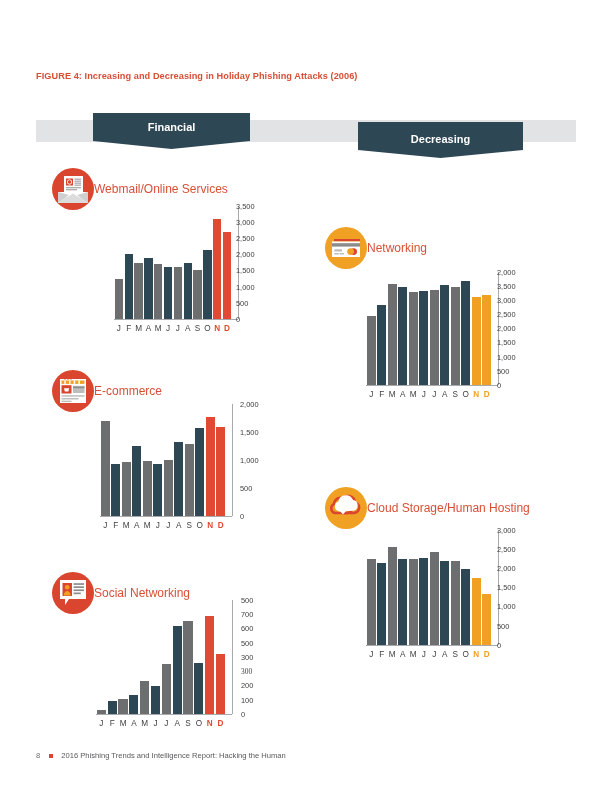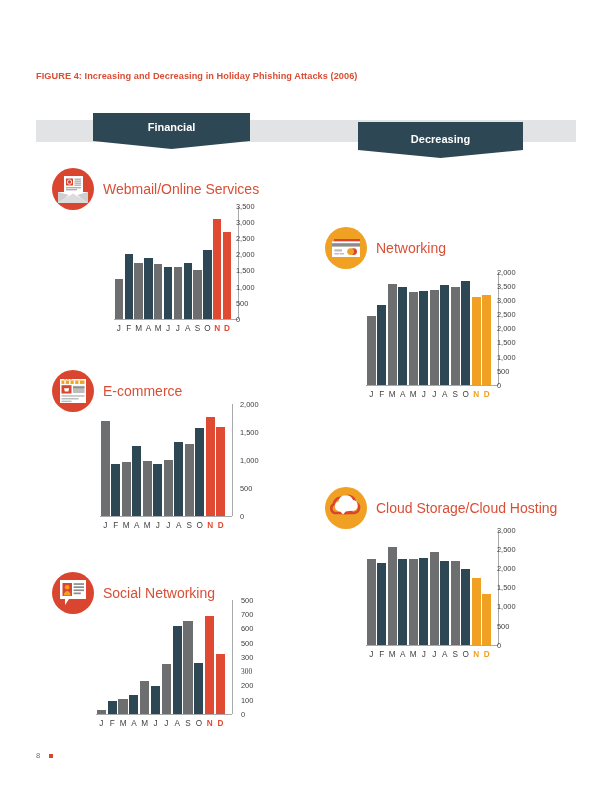--- a/index.html
+++ b/index.html
@@ -66,22 +66,21 @@
     border-radius:50%;
     flex:0 0 42px;
     position:relative;
     overflow:hidden;
   }
   .cat-icon.red    { background:#d9452e; }
   .cat-icon.orange { background:#f0a022; }
   .cat-icon svg { position:absolute; left:0; top:0; }
 
   .cat-label {
-    margin-left:9px;
-    font-size:14px;
+    font-size:12px;
     color:#d94f36;
     white-space:nowrap;
   }
   .bars {
     position:absolute;
     left:0; bottom:0;
     display:flex;
     align-items:flex-end;
   }
   .bar-slot {
@@ -520,21 +519,21 @@
       <div class="panel-head" style="left: 325px; top: 487px;">
         <div class="cat-icon orange">
     <svg width="42" height="42" viewBox="0 0 42 42">
       <path d="M22 26 a5.6 5.6 0 0 0 1.2 -11 a7.6 7.6 0 0 0 -14.4 2.2 a4.8 4.8 0 0 0 0.8 8.8 z" fill="none" stroke="#d9452e" stroke-width="2.6" stroke-linejoin="round"></path>
       <path d="M16.5 13 a7.2 7.2 0 0 1 13.6 2.4 a5.4 5.4 0 0 1 -1.2 10.6 h-12" fill="none" stroke="#d9452e" stroke-width="2.6" stroke-linejoin="round"></path>
       <path d="M14 24.5 a5.2 5.2 0 0 1 -0.6 -10 a7.6 7.6 0 0 1 14.6 -1.4 a5.4 5.4 0 0 1 0.6 10.6 z" fill="#ffffff"></path>
       <path d="M20.5 14.8 l3.1 3.6 h-2 v4.1 h-2.2 v-4.1 h-2 z" fill="#ffffff"></path>
       <path d="M18 27.6 l-3.1 -3.6 h2 v-4.1 h2.2 v4.1 h2 z" fill="#ffffff"></path>
     </svg>
         </div>
-        <div class="cat-label">Cloud Storage/Cloud Hosting</div>
+        <div class="cat-label">Cloud Storage/Human Hosting</div>
       </div>
       <div class="bars" style="left: 366px; top: 530px; height: 115px; width: 126px;">
         <div class="bar-slot" style="width: 10.5px; height: 115px;">
           <div class="bar gray" style="height: 86.25px; width: 9px;"></div>
         </div>
         <div class="bar-slot" style="width: 10.5px; height: 115px;">
           <div class="bar teal" style="height: 81.65px; width: 9px;"></div>
         </div>
         <div class="bar-slot" style="width: 10.5px; height: 115px;">
           <div class="bar gray" style="height: 97.75px; width: 9px;"></div>
@@ -591,13 +590,14 @@
         <span style="width: 10.5px;">O</span>
         <span class="hl-orange" style="width: 10.5px;">N</span>
         <span class="hl-orange" style="width: 10.5px;">D</span>
       </div>
     </div>
   </div>
 
 <div id="footer">
   <span id="footer-page">8</span>
   <span id="footer-dot"></span>
+  <span>2016 Phishing Trends and Intelligence Report: Hacking the Human</span>
 </div>
 
 </body></html>

